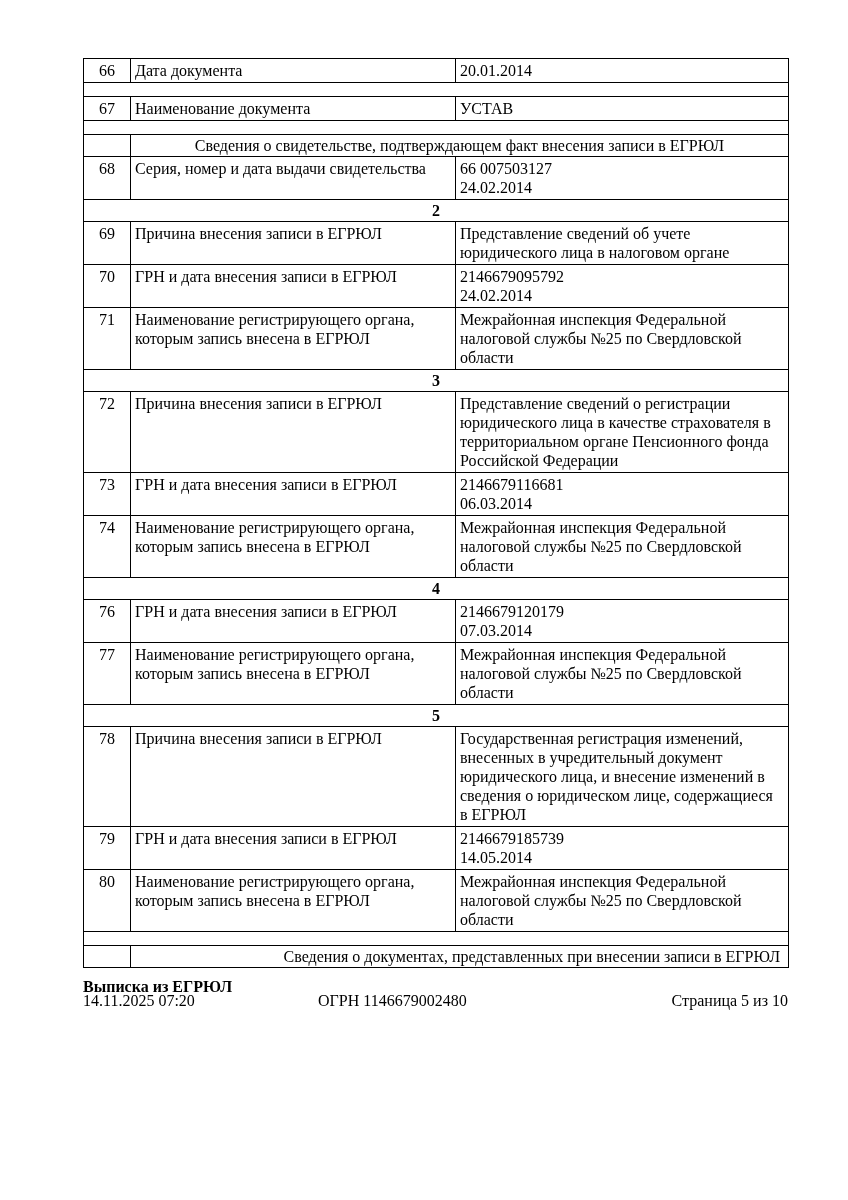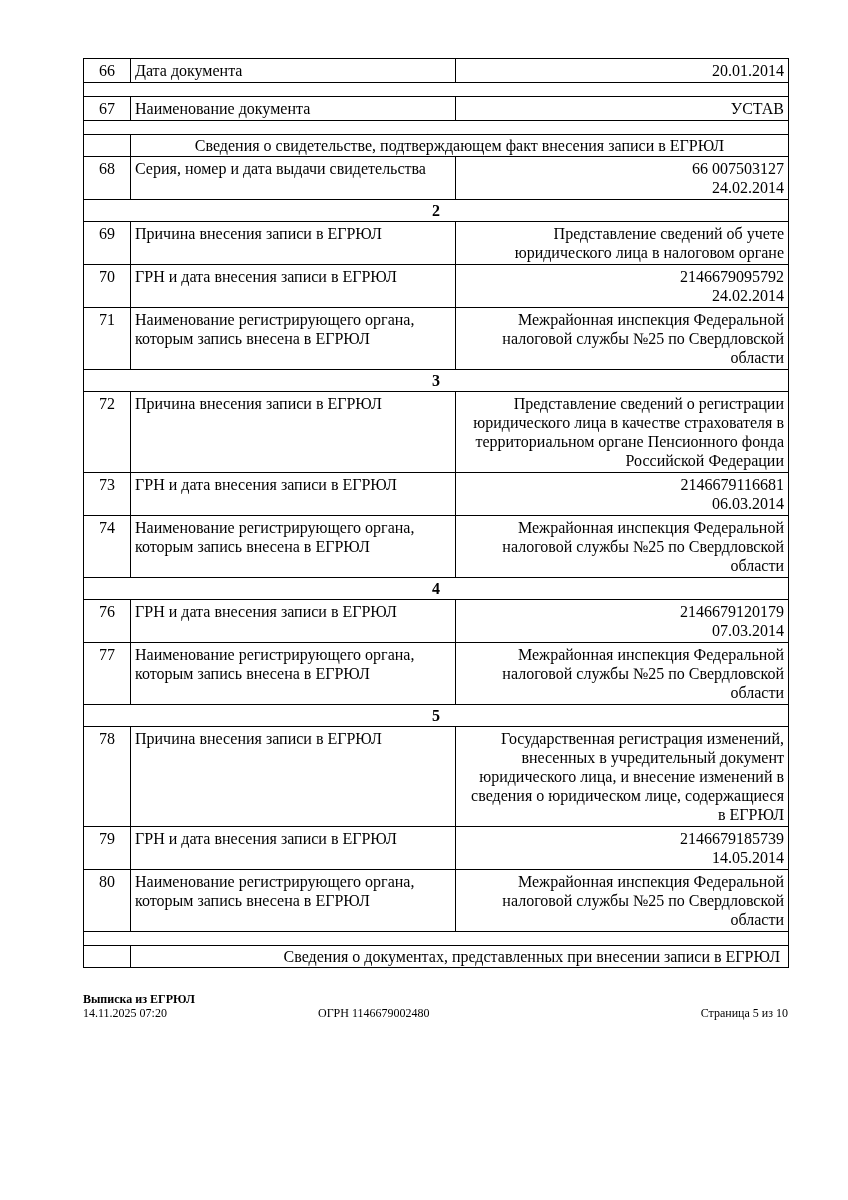--- a/index.html
+++ b/index.html
@@ -17,31 +17,31 @@
   col.c-label { width: 325px; }
   col.c-value { width: 333px; }
   td { vertical-align: top; padding: 2px 4px; }
   tr.item td, tr.hdr td, tr.section td { border: 1.5px solid #000; }
   tr.spacer td {
     border-left: 1.5px solid #000; border-right: 1.5px solid #000;
     border-top: none; border-bottom: none;
     height: 14px; padding: 0;
   }
   td.num { text-align: center; padding-left: 1px; padding-right: 1px; }
-  td.value { white-space: pre-line; text-align: right; }
+  td.value { white-space: pre-line; }
   tr.section td {
     text-align: center; font-weight: bold; height: 21px; padding: 1px 4px;
   }
   tr.hdr td { height: 21px; padding: 1px 8px; }
   td.merged-center { text-align: center; padding-right: 140px; }
   td.merged-left { text-align: right; }
   .footer {
-    width: 705px; margin: 24px 0 0 83px;
+    width: 705px; margin: 12px 0 0 83px;
     display: flex; align-items: flex-end;
-    font-size: 12px; line-height: 14px;
+    font-size: 16px; line-height: 14px;
   }
   .footer .f-left { flex: 1; text-align: left; }
   .footer .f-center { flex: 1; text-align: left; }
   .footer .f-right { flex: 1; text-align: right; }
   .f-doctype { font-weight: bold; }
 </style>
 </head>
 <body>
 
 <div class="page">

